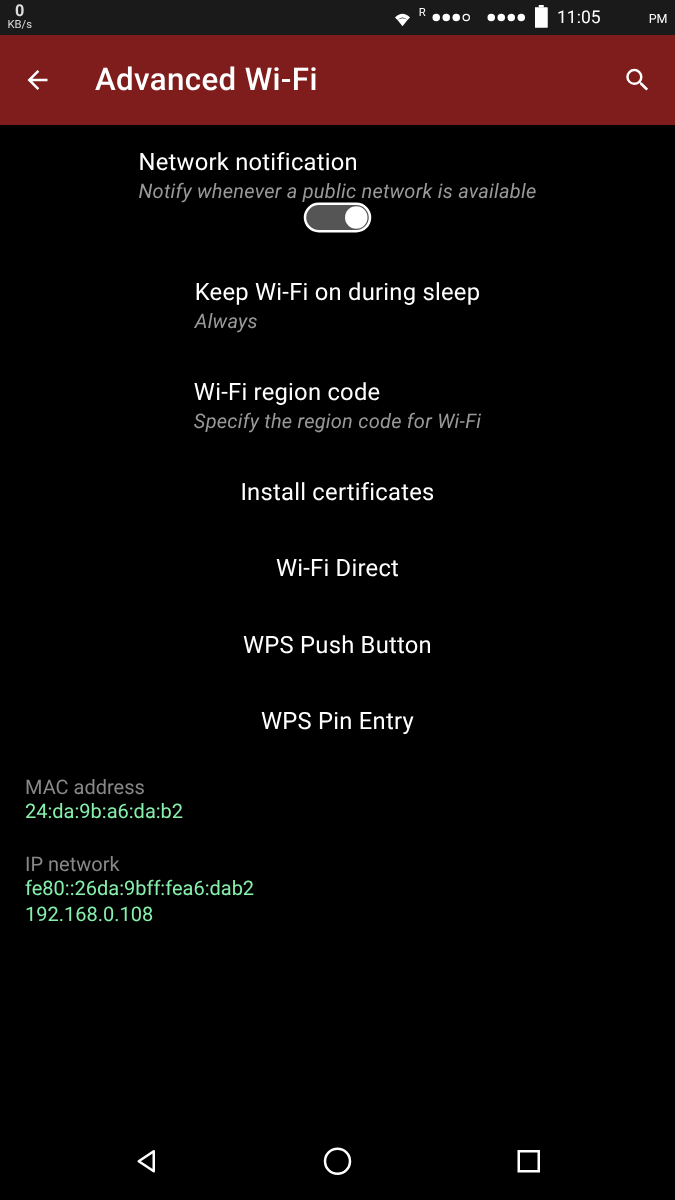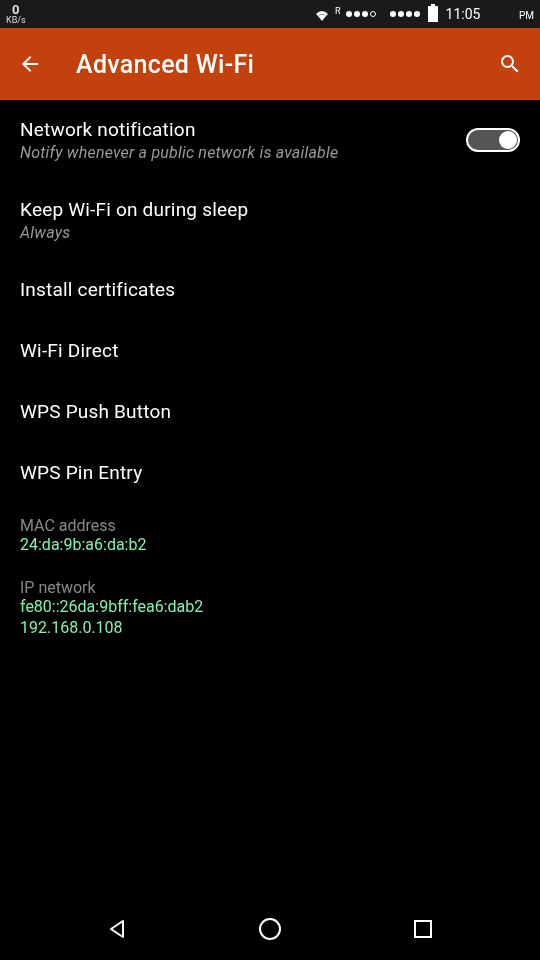--- a/index.html
+++ b/index.html
@@ -94,21 +94,21 @@
     }
     .time .ampm {
       font-size: 10px;
       margin-left: 36px;
     }
     .header {
       display: flex;
       align-items: center;
       height: 72px;
       padding: 0 16px;
-      background: #c2410c;
+      background: #7f1d1d;
     }
     .back-icon {
       width: 28px;
       height: 28px;
       display: flex;
       align-items: center;
       justify-content: center;
       margin-right: 32px;
     }
     .header-title {
@@ -121,24 +121,25 @@
       width: 28px;
       height: 28px;
       display: flex;
       align-items: center;
       justify-content: center;
     }
     .content {
       padding: 0;
     }
     .setting-item {
-      padding: 18px 20px;
+      padding: 18px 9px;
       display: flex;
       align-items: center;
       justify-content: space-between;
+      flex-direction: column;
     }
     .setting-text {
       flex: 1;
     }
     .setting-title {
       font-size: 19px;
       color: #fff;
       margin-bottom: 2px;
       letter-spacing: 0.2px;
     }
@@ -264,20 +265,26 @@
     </div>
   </div>
 
   <div class="setting-item">
     <div class="setting-text">
       <div class="setting-title">Keep Wi-Fi on during sleep</div>
       <div class="setting-subtitle">Always</div>
     </div>
   </div>
 
+  <div class="setting-item">
+    <div class="setting-text">
+      <div class="setting-title">Wi-Fi region code</div>
+      <div class="setting-subtitle">Specify the region code for Wi-Fi</div>
+    </div>
+  </div>
 
   <div class="setting-item">
     <div class="setting-text">
       <div class="setting-title">Install certificates</div>
     </div>
   </div>
 
   <div class="setting-item">
     <div class="setting-text">
       <div class="setting-title">Wi-Fi Direct</div>

